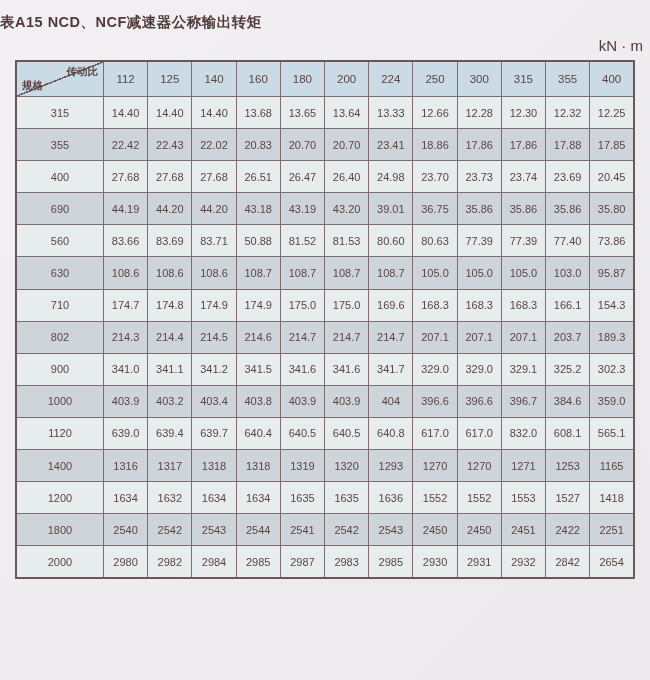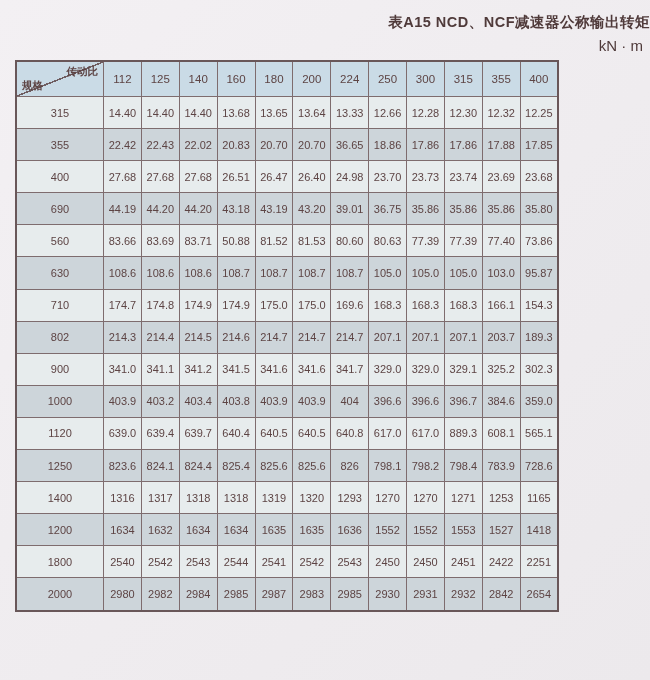--- a/index.html
+++ b/index.html
@@ -4,30 +4,30 @@
 <style>
   html, body { margin: 0; padding: 0; }
   body {
     width: 650px; height: 680px;
     position: relative; overflow: hidden;
     background: linear-gradient(135deg, #f3f0f3 0%, #efecef 55%, #ece9ec 100%);
     font-family: "Liberation Sans", "DejaVu Sans", sans-serif;
   }
   .title {
     position: absolute; top: 13px; left: 0; width: 100%;
-    text-align: right;
+    text-align: left;
     font-size: 14.5px; font-weight: bold; letter-spacing: 0.5px;
     color: var(--text-dark, #4f3a3a);
   }
   .unit {
     position: absolute; top: 37px; right: 7px;
     font-size: 15px; color: var(--text-dark, #4f3a3a);
   }
   table.torque {
-    position: absolute; left: 15px; top: 60px; width: 544px;
+    position: absolute; left: 15px; top: 60px; width: 620px;
     border-collapse: collapse; table-layout: fixed;
     border: 2px solid var(--border-outer, #695759);
   }
   .torque th, .torque td {
     border: 1px solid var(--border-inner, #7e6c6e);
     text-align: center; vertical-align: middle;
     color: var(--text-num, #5d4444);
     padding: 0; overflow: hidden; white-space: nowrap;
   }
   .torque thead th {
@@ -104,41 +104,41 @@
           <td>12.25</td>
         </tr>
         <tr>
           <td>355</td>
           <td>22.42</td>
           <td>22.43</td>
           <td>22.02</td>
           <td>20.83</td>
           <td>20.70</td>
           <td>20.70</td>
-          <td>36.65</td>
+          <td>23.41</td>
           <td>18.86</td>
           <td>17.86</td>
           <td>17.86</td>
           <td>17.88</td>
           <td>17.85</td>
         </tr>
         <tr>
           <td>400</td>
           <td>27.68</td>
           <td>27.68</td>
           <td>27.68</td>
           <td>26.51</td>
           <td>26.47</td>
           <td>26.40</td>
           <td>24.98</td>
           <td>23.70</td>
           <td>23.73</td>
           <td>23.74</td>
           <td>23.69</td>
-          <td>23.68</td>
+          <td>20.45</td>
         </tr>
         <tr>
           <td>690</td>
           <td>44.19</td>
           <td>44.20</td>
           <td>44.20</td>
           <td>43.18</td>
           <td>43.19</td>
           <td>43.20</td>
           <td>39.01</td>
@@ -242,38 +242,23 @@
           <td>1120</td>
           <td>639.0</td>
           <td>639.4</td>
           <td>639.7</td>
           <td>640.4</td>
           <td>640.5</td>
           <td>640.5</td>
           <td>640.8</td>
           <td>617.0</td>
           <td>617.0</td>
-          <td>889.3</td>
+          <td>832.0</td>
           <td>608.1</td>
           <td>565.1</td>
-        </tr>
-        <tr>
-          <td>1250</td>
-          <td>823.6</td>
-          <td>824.1</td>
-          <td>824.4</td>
-          <td>825.4</td>
-          <td>825.6</td>
-          <td>825.6</td>
-          <td>826</td>
-          <td>798.1</td>
-          <td>798.2</td>
-          <td>798.4</td>
-          <td>783.9</td>
-          <td>728.6</td>
         </tr>
         <tr>
           <td>1400</td>
           <td>1316</td>
           <td>1317</td>
           <td>1318</td>
           <td>1318</td>
           <td>1319</td>
           <td>1320</td>
           <td>1293</td>

